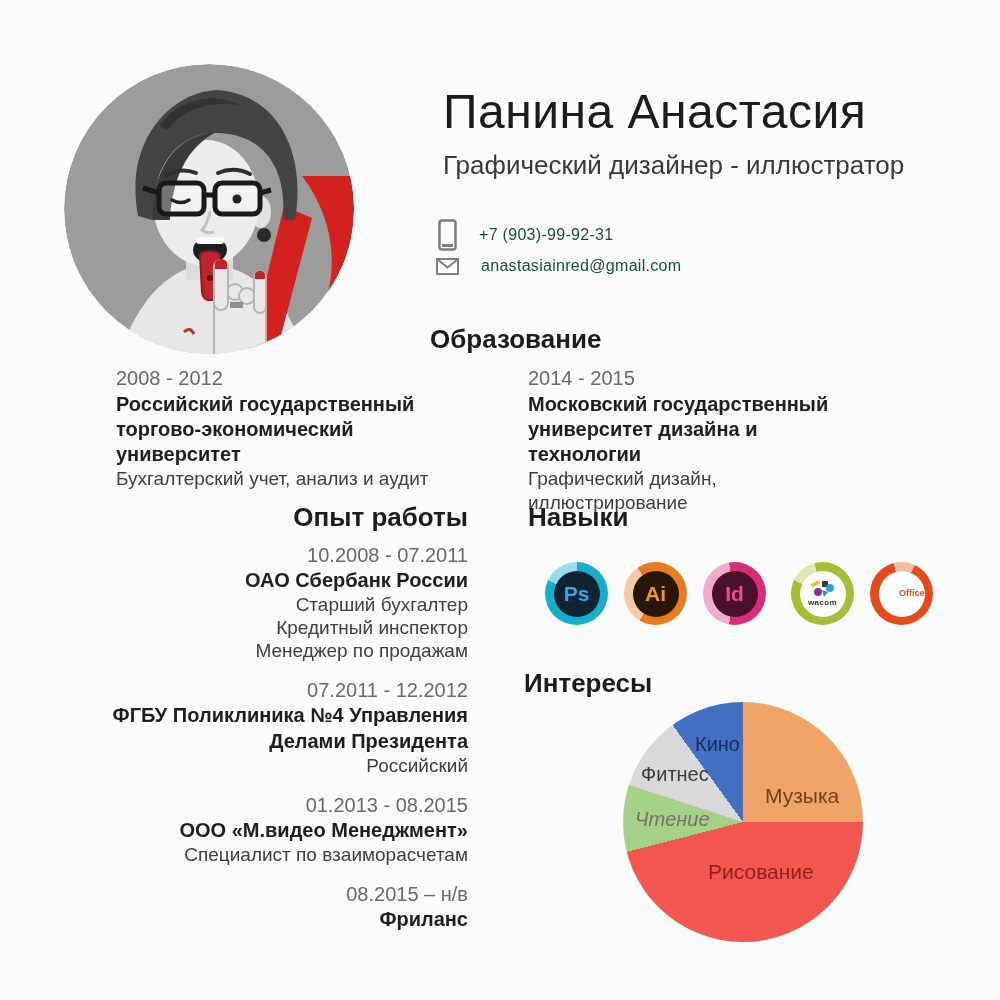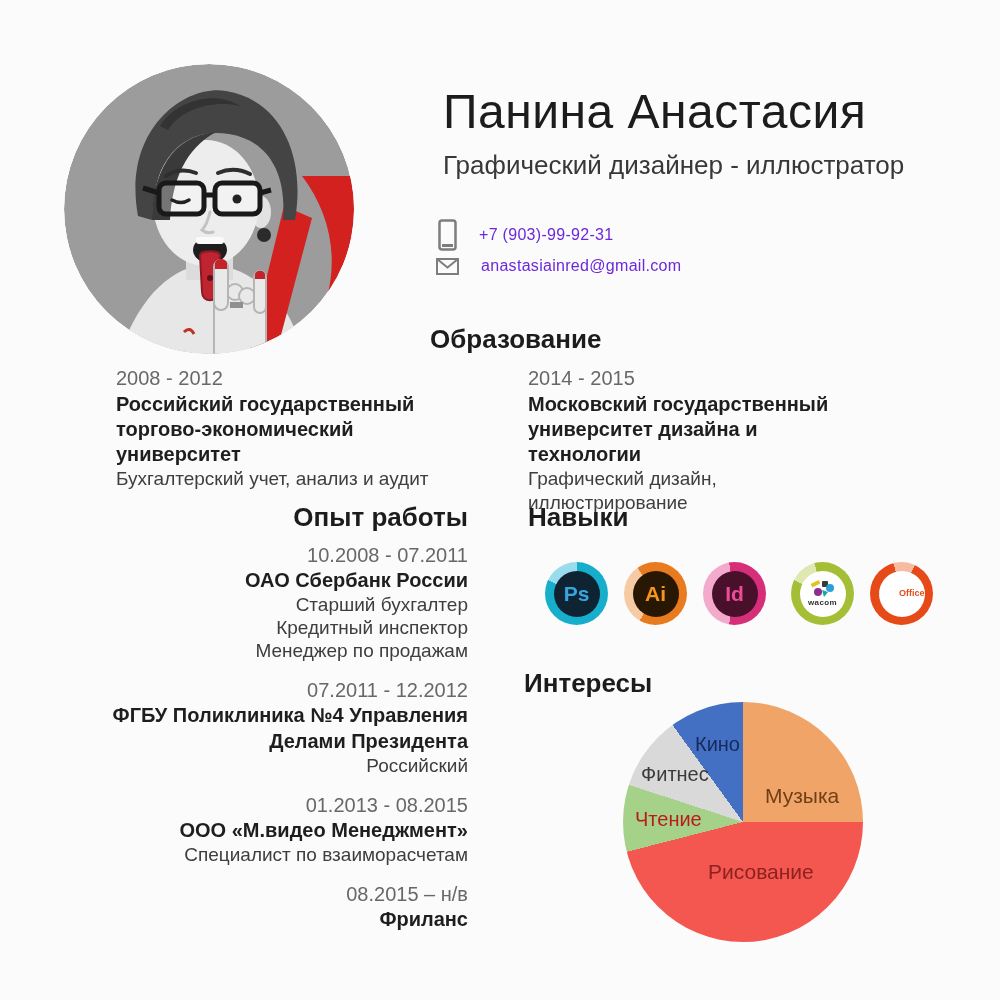--- a/index.html
+++ b/index.html
@@ -15,21 +15,21 @@
 
   
   .avatar { left:64px; top:64px; width:290px; height:290px; border-radius:50%; overflow:hidden; }
 
   
   .name { left:443px; top:84px; font-size:48px; font-weight:400; color:#1c1c1c; letter-spacing:0.5px; }
   .subtitle { left:443px; top:150px; font-size:26px; color:#383838; }
   .contact-row { display:flex; align-items:center; gap:22px; }
   .contact-phone { left:438px; top:219px; }
   .contact-email { left:436px; top:257px; }
-  .contact-text { font-size:16px; color:#6d28d9; letter-spacing:0.3px; }
+  .contact-text { font-size:16px; color:#14532d; letter-spacing:0.3px; }
   .cicon { display:block; }
 
   
   .h2 { font-size:26px; font-weight:700; color:#1c1c1c; }
   .edu-heading { left:430px; top:324px; }
   .exp-heading { left:90px; top:502px; width:378px; text-align:right; }
   .skills-heading { left:528px; top:502px; }
   .interests-heading { left:524px; top:668px; }
 
   
@@ -230,16 +230,16 @@
     </div>
   </div>
 </div>
 
 <div class="abs h2 interests-heading">Интересы</div>
 
 <div class="abs pie-wrap">
   <div class="pie" style="background: conic-gradient(rgb(240, 164, 103) 0deg, rgb(240, 164, 103) 90deg, rgb(244, 86, 80) 90deg, rgb(244, 86, 80) 255.6deg, rgb(166, 209, 137) 255.6deg, rgb(166, 209, 137) 288deg, rgb(217, 217, 217) 288deg, rgb(217, 217, 217) 324deg, rgb(68, 112, 196) 324deg, rgb(68, 112, 196) 360deg);"></div>
   <span class="pie-label pl-muzyka" style="color: rgb(111, 63, 23);">Музыка</span>
   <span class="pie-label pl-risovanie" style="color: rgb(140, 34, 32);">Рисование</span>
-  <span class="pie-label pl-chtenie" style="color: #b91c1c;">Чтение</span>
+  <span class="pie-label pl-chtenie" style="color: #737373; font-style: italic;">Чтение</span>
   <span class="pie-label pl-fitnes" style="color: rgb(58, 58, 58);">Фитнес</span>
   <span class="pie-label pl-kino" style="color: rgb(22, 41, 92);">Кино</span>
 </div>
 
 </body></html>

